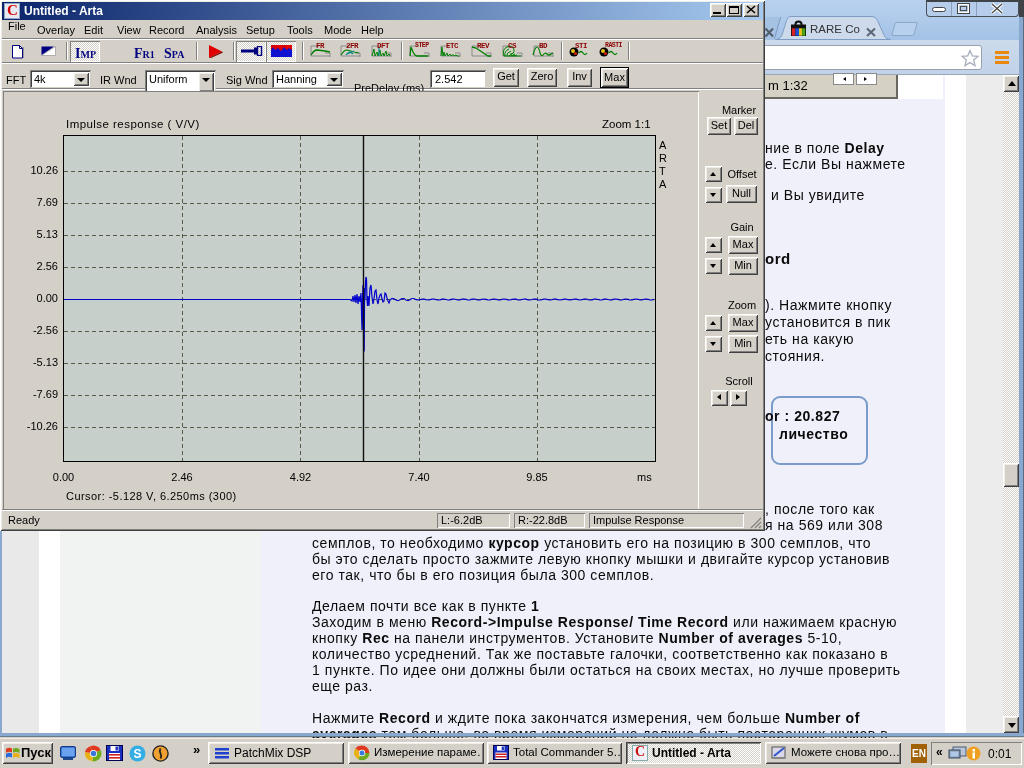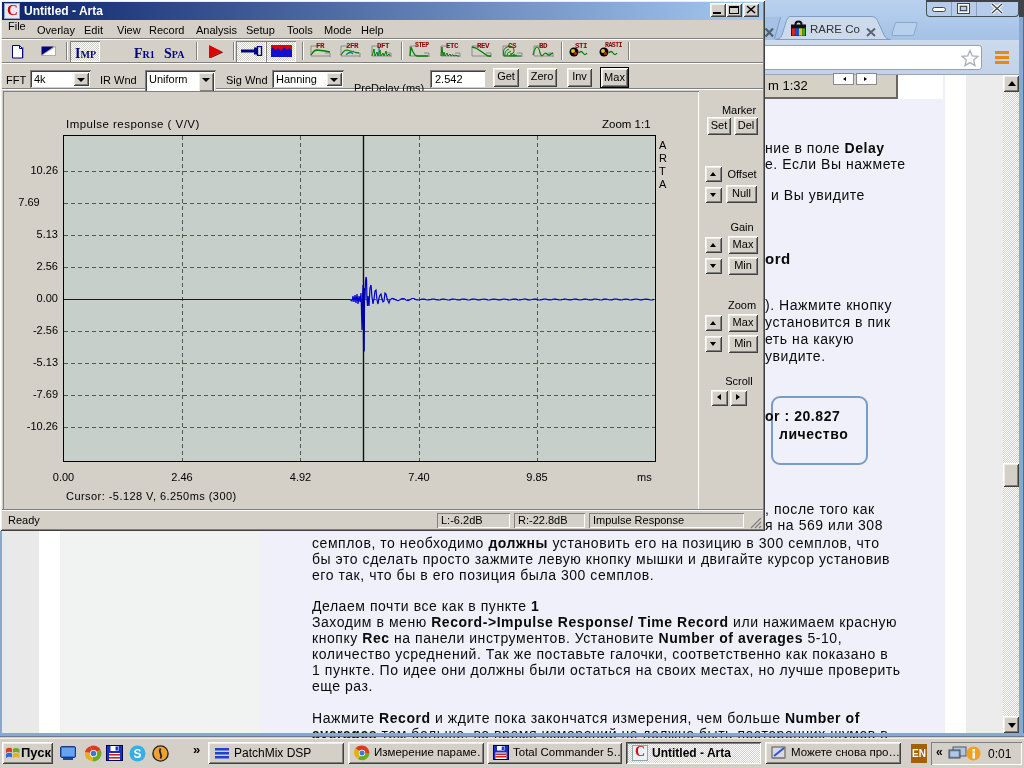--- a/index.html
+++ b/index.html
@@ -75,27 +75,27 @@
 <div class="abs" style="left:856px;top:73px;width:21px;height:12px;background:#fff;border:1px solid #8a8a8a;"></div>
 <div class="abs" style="left:841px;top:77px;width:0;height:0;border:2.5px solid transparent;border-right:3.5px solid #000;"></div>
 <div class="abs" style="left:864px;top:77px;width:0;height:0;border:2.5px solid transparent;border-left:3.5px solid #000;"></div>
 <div class="pgtxt" style="left:765px;top:140px;font-size:14px;">ние в поле <b>Delay</b></div>
 <div class="pgtxt" style="left:765px;top:156px;font-size:14px;">е. Если Вы нажмете</div>
 <div class="pgtxt" style="left:771px;top:187px;font-size:14px;">и Вы увидите</div>
 <div class="pgtxt" style="left:765px;top:250px;font-weight:bold;font-size:15px;">ord</div>
 <div class="pgtxt" style="left:765px;top:297px;font-size:14px;">). Нажмите кнопку</div>
 <div class="pgtxt" style="left:765px;top:314px;font-size:14px;">установится в пик</div>
 <div class="pgtxt" style="left:765px;top:331px;font-size:14px;">еть на какую</div>
-<div class="pgtxt" style="left:765px;top:348px;font-size:14px;">увидите.</div>
+<div class="pgtxt" style="left:765px;top:348px;font-size:14px;">стояния.</div>
 <div class="abs" style="left:771px;top:396px;width:97px;height:69px;border:2px solid #7a9cc8;border-radius:9px;background:#f0f0fa;"></div>
 <div class="pgtxt" style="left:765px;top:408px;font-weight:bold;font-size:14px;">or : 20.827</div>
 <div class="pgtxt" style="left:779px;top:426px;font-weight:bold;font-size:14px;">личество</div>
 <div class="pgtxt" style="left:765px;top:501px;font-size:14px;">, после того как</div>
 <div class="pgtxt" style="left:765px;top:517px;font-size:14px;">я на 569 или 308</div>
-<div class="pgtxt" style="left:312px;top:535px;font-size:14px;">семплов, то необходимо <b>должны</b> установить его на позицию в 300 семплов, что</div>
+<div class="pgtxt" style="left:312px;top:535px;font-size:14px;">семплов, то необходимо <b>курсор</b> установить его на позицию в 300 семплов, что</div>
 <div class="pgtxt" style="left:312px;top:551px;font-size:14px;">бы это сделать просто зажмите левую кнопку мышки и двигайте курсор установив</div>
 <div class="pgtxt" style="left:312px;top:567px;font-size:14px;">его так, что бы в его позиция была 300 семплов.</div>
 <div class="pgtxt" style="left:312px;top:598px;font-size:14px;">Делаем почти все как в пункте <b>1</b></div>
 <div class="pgtxt" style="left:312px;top:614px;font-size:14px;">Заходим в меню <b>Record-&gt;Impulse Response/ Time Record</b> или нажимаем красную</div>
 <div class="pgtxt" style="left:312px;top:630px;font-size:14px;">кнопку <b>Rec</b> на панели инструментов. Установите <b>Number of averages</b> 5-10,</div>
 <div class="pgtxt" style="left:312px;top:646px;font-size:14px;">количество усреднений. Так же поставьте галочки, соответственно как показано в</div>
 <div class="pgtxt" style="left:312px;top:662px;font-size:14px;">1 пункте. По идее они должны были остаться на своих местах, но лучше проверить</div>
 <div class="pgtxt" style="left:312px;top:678px;font-size:14px;">еще раз.</div>
 <div class="pgtxt" style="left:312px;top:710px;font-size:14px;">Нажмите <b>Record</b> и ждите пока закончатся измерения, чем больше <b>Number of</b></div>
 <div class="pgtxt" style="left:312px;top:726px;font-size:14px;"><b>averages</b> тем больше, во время измерений не должно быть посторонних шумов в</div>
@@ -270,21 +270,21 @@
       <line x1="1" y1="260.5" x2="592" y2="260.5" stroke="#565a46" stroke-width="1" stroke-dasharray="4,3" shape-rendering="crispEdges"></line>
       <line x1="1" y1="292.5" x2="592" y2="292.5" stroke="#565a46" stroke-width="1" stroke-dasharray="4,3" shape-rendering="crispEdges"></line>
       <line x1="119.0" y1="1" x2="119.0" y2="326" stroke="#565a46" stroke-width="1" stroke-dasharray="4,3" shape-rendering="crispEdges"></line>
       <line x1="237.5" y1="1" x2="237.5" y2="326" stroke="#565a46" stroke-width="1" stroke-dasharray="4,3" shape-rendering="crispEdges"></line>
       <line x1="356.0" y1="1" x2="356.0" y2="326" stroke="#565a46" stroke-width="1" stroke-dasharray="4,3" shape-rendering="crispEdges"></line>
       <line x1="474.5" y1="1" x2="474.5" y2="326" stroke="#565a46" stroke-width="1" stroke-dasharray="4,3" shape-rendering="crispEdges"></line>
       <polyline points="1,164.5 287,164.5 289,166 290,161 291,167 292,160 293,168 294,159 295,169 296,161 297,167 298,158 299,195 299.5,164 300,150 300.6,216 301.2,216 301.6,153 302,164 302.5,147 303,142 303.5,144 304,165 304.5,171 305,161 306,171 307,153 308,150 309,162 310,169 311,164 312,156 313,155 314,165 315,169 316,163 317,160 318,159 319,164 320,167 321,166 322,158 323,159 324,163 325,166 326,168 327,165 329,163.39999999999998 331,163.7 333,165.0 335,165.7 337,164.7 339,163.5 341,163.60000000000002 343,165.0 345,165.7 347,164.8 349,163.5 351,163.5 353,164.7 355,165.0 357,164.7 359,164.10000000000002 361,164.0 363,164.60000000000002 365,165.0 367,164.7 369,164.10000000000002 371,164.0 373,164.60000000000002 375,165.0 377,164.8 379,164.10000000000002 381,164.0 383,164.5 385,165.0 387,164.8 389,164.2 391,164.0 393,164.5 395,165.0 397,164.8 399,164.2 401,164.0 403,164.39999999999998 405,165.0 407,164.89999999999998 409,164.2 411,164.0 413,164.39999999999998 415,165.0 417,164.89999999999998 419,164.3 421,164.0 423,164.39999999999998 425,165.0 427,164.89999999999998 429,164.3 431,164.0 433,164.3 435,164.89999999999998 437,165.0 439,164.39999999999998 441,164.0 443,164.3 445,164.89999999999998 447,165.0 449,164.39999999999998 451,164.0 453,164.2 455,164.89999999999998 457,165.0 459,164.5 461,164.0 463,164.2 465,164.8 467,165.0 469,164.5 471,164.0 473,164.2 475,164.8 477,165.0 479,164.60000000000002 481,164.0 483,164.10000000000002 485,164.7 487,165.0 489,164.60000000000002 491,164.0 493,164.10000000000002 495,164.7 497,165.0 499,164.7 501,164.0 503,164.10000000000002 505,164.7 507,165.0 509,164.7 511,164.10000000000002 513,164.0 515,164.60000000000002 517,165.0 519,164.7 521,164.10000000000002 523,164.0 525,164.60000000000002 527,165.0 529,164.8 531,164.10000000000002 533,164.0 535,164.5 537,165.0 539,164.8 541,164.2 543,164.0 545,164.5 547,165.0 549,164.89999999999998 551,164.2 553,164.0 555,164.39999999999998 557,165.0 559,164.89999999999998 561,164.3 563,164.0 565,164.39999999999998 567,165.0 569,164.89999999999998 571,164.3 573,164.0 575,164.3 577,165.0 579,164.89999999999998 581,164.3 583,164.0 585,164.3 587,164.89999999999998 589,165.0 591,164.39999999999998" fill="none" stroke="#0000cc" stroke-width="1.2"></polyline>
       <line x1="300.5" y1="1" x2="300.5" y2="326" stroke="#101010" stroke-width="1.4"></line>
     </svg>
 <div class="abs" style="left:0;top:164px;width:58px;text-align:right;font-size:11px;color:#000;">10.26</div>
-<div class="abs" style="left:0;top:196px;width:58px;text-align:center;font-size:11px;color:#000;">7.69</div>
+<div class="abs" style="left:0;top:196px;width:58px;text-align:right;font-size:11px;color:#000;">7.69</div>
 <div class="abs" style="left:0;top:228px;width:58px;text-align:right;font-size:11px;color:#000;">5.13</div>
 <div class="abs" style="left:0;top:260px;width:58px;text-align:right;font-size:11px;color:#000;">2.56</div>
 <div class="abs" style="left:0;top:292px;width:58px;text-align:right;font-size:11px;color:#000;">0.00</div>
 <div class="abs" style="left:0;top:324px;width:58px;text-align:right;font-size:11px;color:#000;">-2.56</div>
 <div class="abs" style="left:0;top:356px;width:58px;text-align:right;font-size:11px;color:#000;">-5.13</div>
 <div class="abs" style="left:0;top:388px;width:58px;text-align:right;font-size:11px;color:#000;">-7.69</div>
 <div class="abs" style="left:0;top:420px;width:58px;text-align:right;font-size:11px;color:#000;">-10.26</div>
 <div class="abs" style="left:38.5px;top:471px;width:50px;text-align:center;font-size:11px;color:#000;">0.00</div>
 <div class="abs" style="left:157px;top:471px;width:50px;text-align:center;font-size:11px;color:#000;">2.46</div>
 <div class="abs" style="left:275.5px;top:471px;width:50px;text-align:center;font-size:11px;color:#000;">4.92</div>

